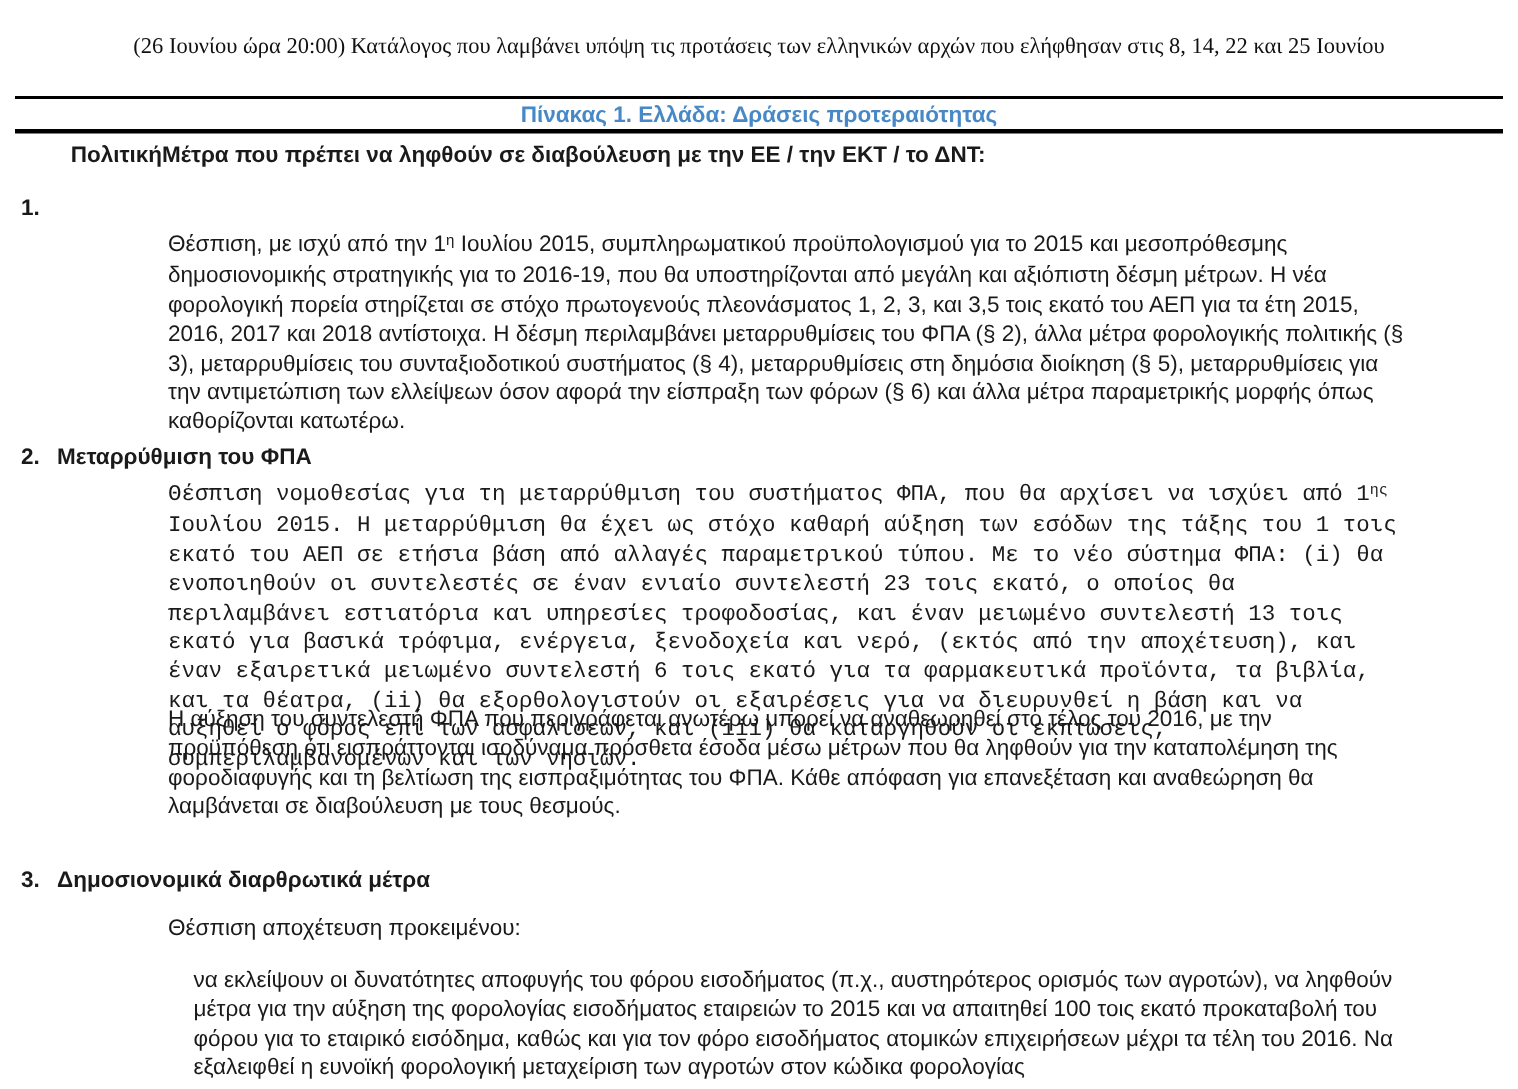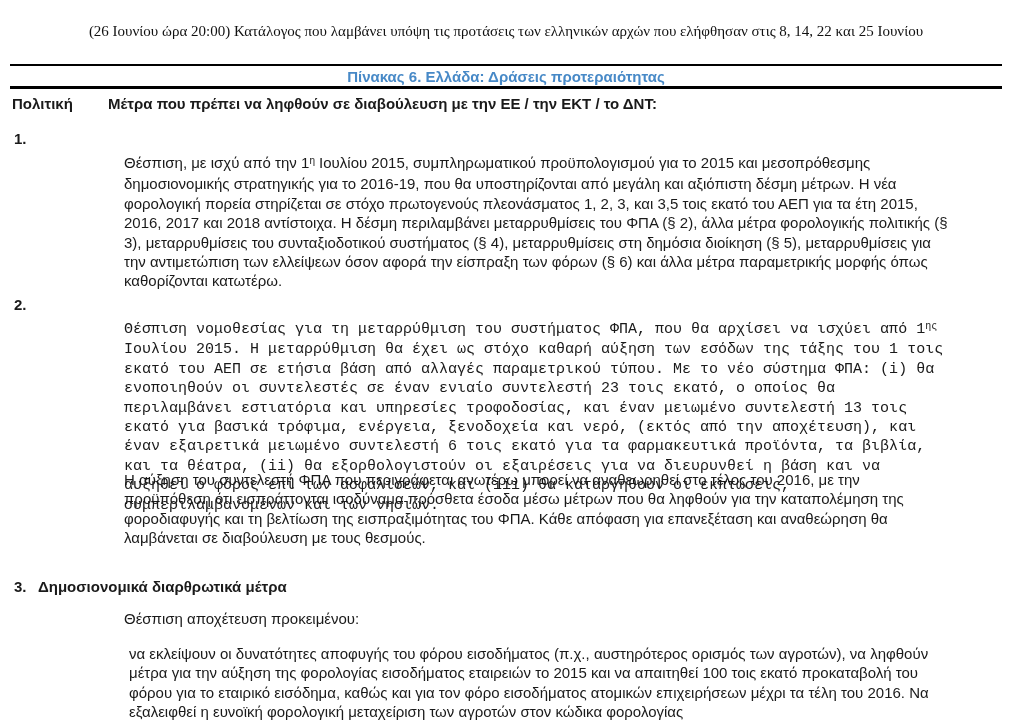--- a/index.html
+++ b/index.html
@@ -36,34 +36,34 @@
     line-height: 19px;
   }
   .cols-row {
     position: absolute;
     top: 94px; left: 12px; right: 18px;
     display: flex;
     font-size: 15px;
     font-weight: bold;
     line-height: 19px;
   }
-  .col-policy { flex: none; width: 96px; }
+  .col-policy { flex: none; width: 96px; text-align: right; }
   .col-measures { flex: 1; }
   .sec-head {
     position: absolute;
     left: 14px; right: 18px;
     display: flex;
     font-size: 15px;
     font-weight: bold;
     line-height: 19px;
   }
   .sec-num { flex: none; width: 24px; }
   .para {
     position: absolute;
-    left: 124px;
+    left: 112px;
     width: 826px;
     font-size: 15px;
     line-height: 19.4px;
     text-align: left;
   }
   .sup {
     font-size: 10px;
     position: relative;
     top: -4.5px;
   }
@@ -97,37 +97,38 @@
 </style>
 </head>
 <body>
 
 <div class="page">
 
   <div class="header-note">(26 Ιουνίου ώρα 20:00) Κατάλογος που λαμβάνει υπόψη τις προτάσεις των ελληνικών αρχών που ελήφθησαν στις 8, 14, 22 και 25 Ιουνίου</div>
 
   <div class="rule rule-top"></div>
 
-  <div class="table-title" id="table-title" style="color: rgb(71, 137, 199);">Πίνακας 6. Ελλάδα: Δράσεις προτεραιότητας</div>
+  <div class="table-title" id="table-title" style="color: rgb(71, 137, 199);">Πίνακας 1. Ελλάδα: Δράσεις προτεραιότητας</div>
 
   <div class="rule rule-bottom"></div>
 
   <div class="cols-row">
     <span class="col-policy">Πολιτική</span>
     <span class="col-measures">Μέτρα που πρέπει να ληφθούν σε διαβούλευση με την ΕΕ / την ΕΚΤ / το ΔΝΤ:</span>
   </div>
 
   <div class="sec-head pos-s1-head">
     <span class="sec-num">1.</span>
   </div>
 
   <div class="para pos-s1-p1"><span>Θέσπιση, με ισχύ από την 1</span><span class="sup">η</span><span> Ιουλίου 2015, συμπληρωματικού προϋπολογισμού για το 2015 και μεσοπρόθεσμης δημοσιονομικής στρατηγικής για το 2016-19, που θα υποστηρίζονται από μεγάλη και αξιόπιστη δέσμη μέτρων. Η νέα φορολογική πορεία στηρίζεται σε στόχο πρωτογενούς πλεονάσματος 1, 2, 3, και 3,5 τοις εκατό του ΑΕΠ για τα έτη 2015, 2016, 2017 και 2018 αντίστοιχα. Η δέσμη περιλαμβάνει μεταρρυθμίσεις του ΦΠΑ (§ 2), άλλα μέτρα φορολογικής πολιτικής (§ 3), μεταρρυθμίσεις του συνταξιοδοτικού συστήματος (§ 4), μεταρρυθμίσεις στη δημόσια διοίκηση (§ 5), μεταρρυθμίσεις για την αντιμετώπιση των ελλείψεων όσον αφορά την είσπραξη των φόρων (§ 6) και άλλα μέτρα παραμετρικής μορφής όπως καθορίζονται κατωτέρω.</span></div>
 
   <div class="sec-head pos-s2-head">
     <span class="sec-num">2.</span>
+    <span>Μεταρρύθμιση του ΦΠΑ</span>
   </div>
 
   <div class="para pos-s2-p1"><span>Θέσπιση νομοθεσίας για τη μεταρρύθμιση του συστήματος ΦΠΑ, που θα αρχίσει να ισχύει από 1</span><span class="sup">ης</span><span> Ιουλίου 2015. Η μεταρρύθμιση θα έχει ως στόχο καθαρή αύξηση των εσόδων της τάξης του 1 τοις εκατό του ΑΕΠ σε ετήσια βάση από αλλαγές παραμετρικού τύπου. Με το νέο σύστημα ΦΠΑ: (i) θα ενοποιηθούν οι συντελεστές σε έναν ενιαίο συντελεστή 23 τοις εκατό, ο οποίος θα περιλαμβάνει εστιατόρια και υπηρεσίες τροφοδοσίας, και έναν μειωμένο συντελεστή 13 τοις εκατό για βασικά τρόφιμα, ενέργεια, ξενοδοχεία και νερό, (εκτός από την αποχέτευση), και έναν εξαιρετικά μειωμένο συντελεστή 6 τοις εκατό για τα φαρμακευτικά προϊόντα, τα βιβλία, και τα θέατρα, (ii) θα εξορθολογιστούν οι εξαιρέσεις για να διευρυνθεί η βάση και να αυξηθεί ο φόρος επί των ασφαλίσεων, και (iii) θα καταργηθούν οι εκπτώσεις, συμπεριλαμβανομένων και των νησιών.</span></div>
 
   <div class="para pos-s2-p2">Η αύξηση του συντελεστή ΦΠΑ που περιγράφεται ανωτέρω μπορεί να αναθεωρηθεί στο τέλος του 2016, με την προϋπόθεση ότι εισπράττονται ισοδύναμα πρόσθετα έσοδα μέσω μέτρων που θα ληφθούν για την καταπολέμηση της φοροδιαφυγής και τη βελτίωση της εισπραξιμότητας του ΦΠΑ. Κάθε απόφαση για επανεξέταση και αναθεώρηση θα λαμβάνεται σε διαβούλευση με τους θεσμούς.</div>
 
   <div class="sec-head pos-s3-head">
     <span class="sec-num">3.</span>
     <span>Δημοσιονομικά διαρθρωτικά μέτρα</span>
   </div>

